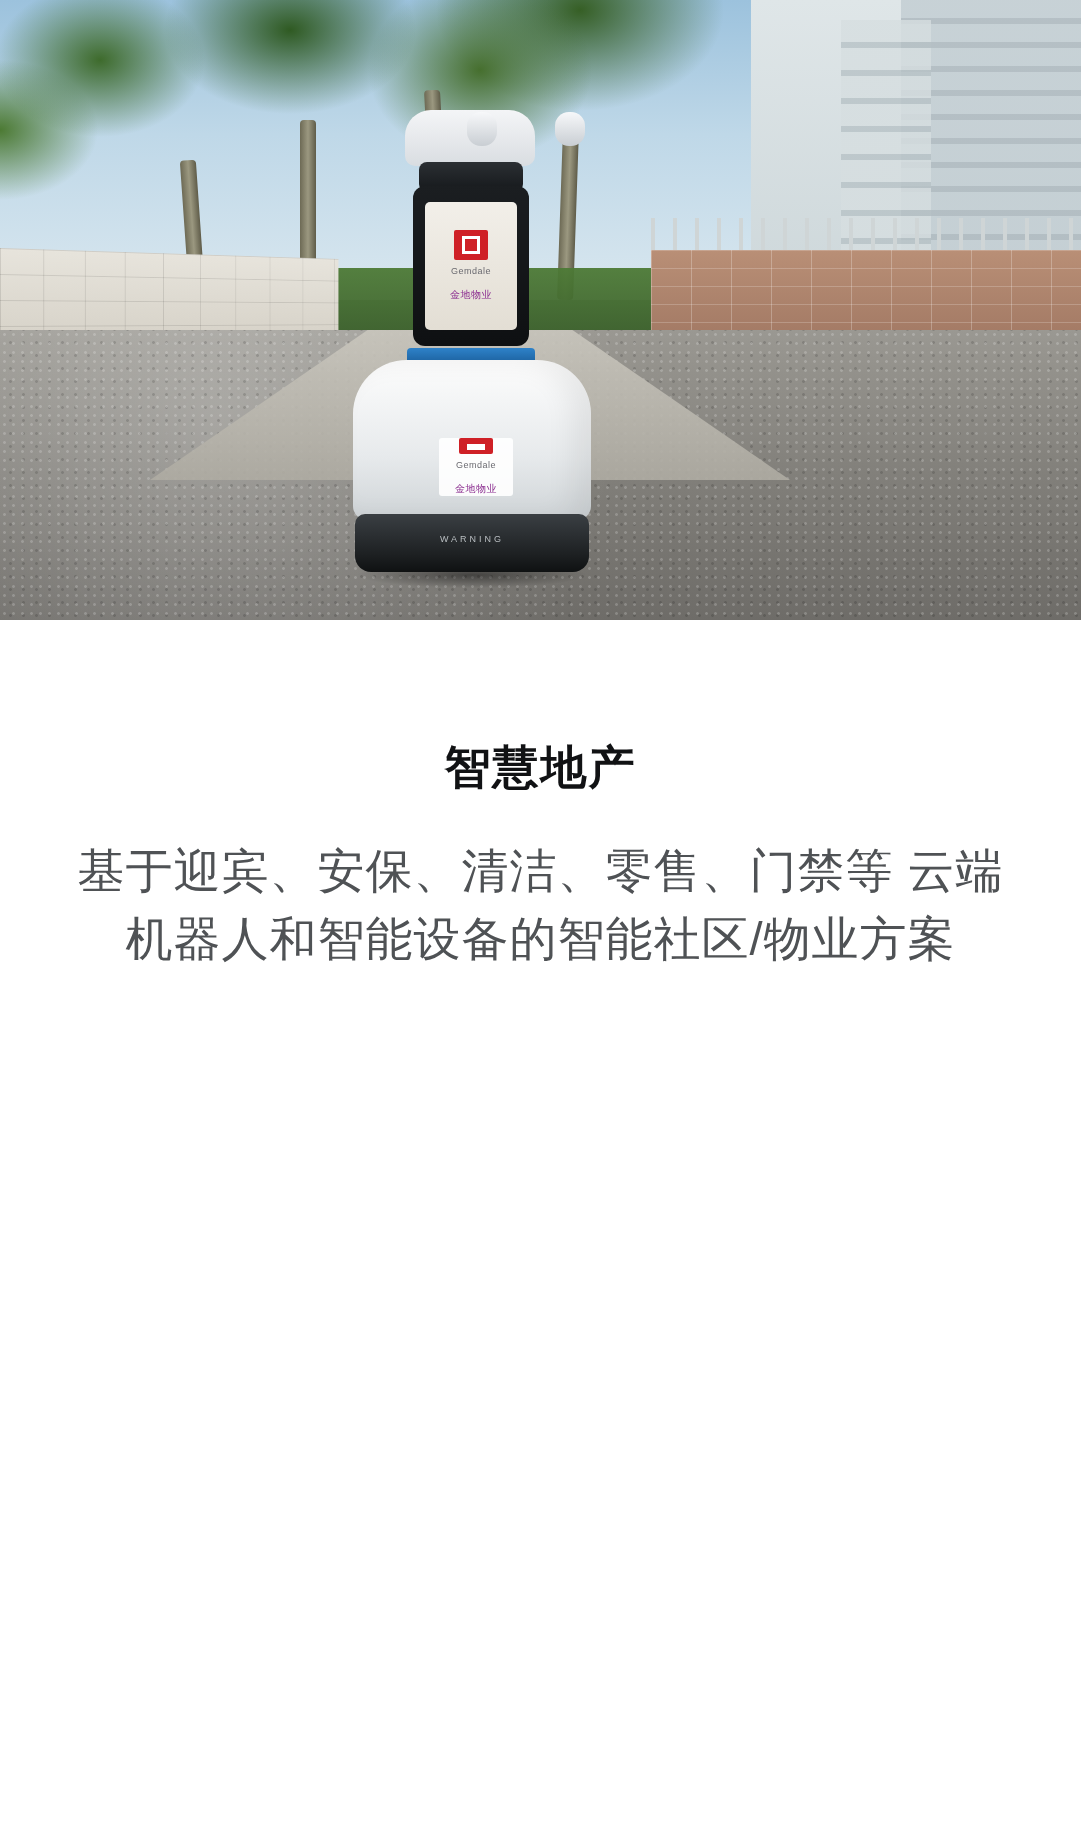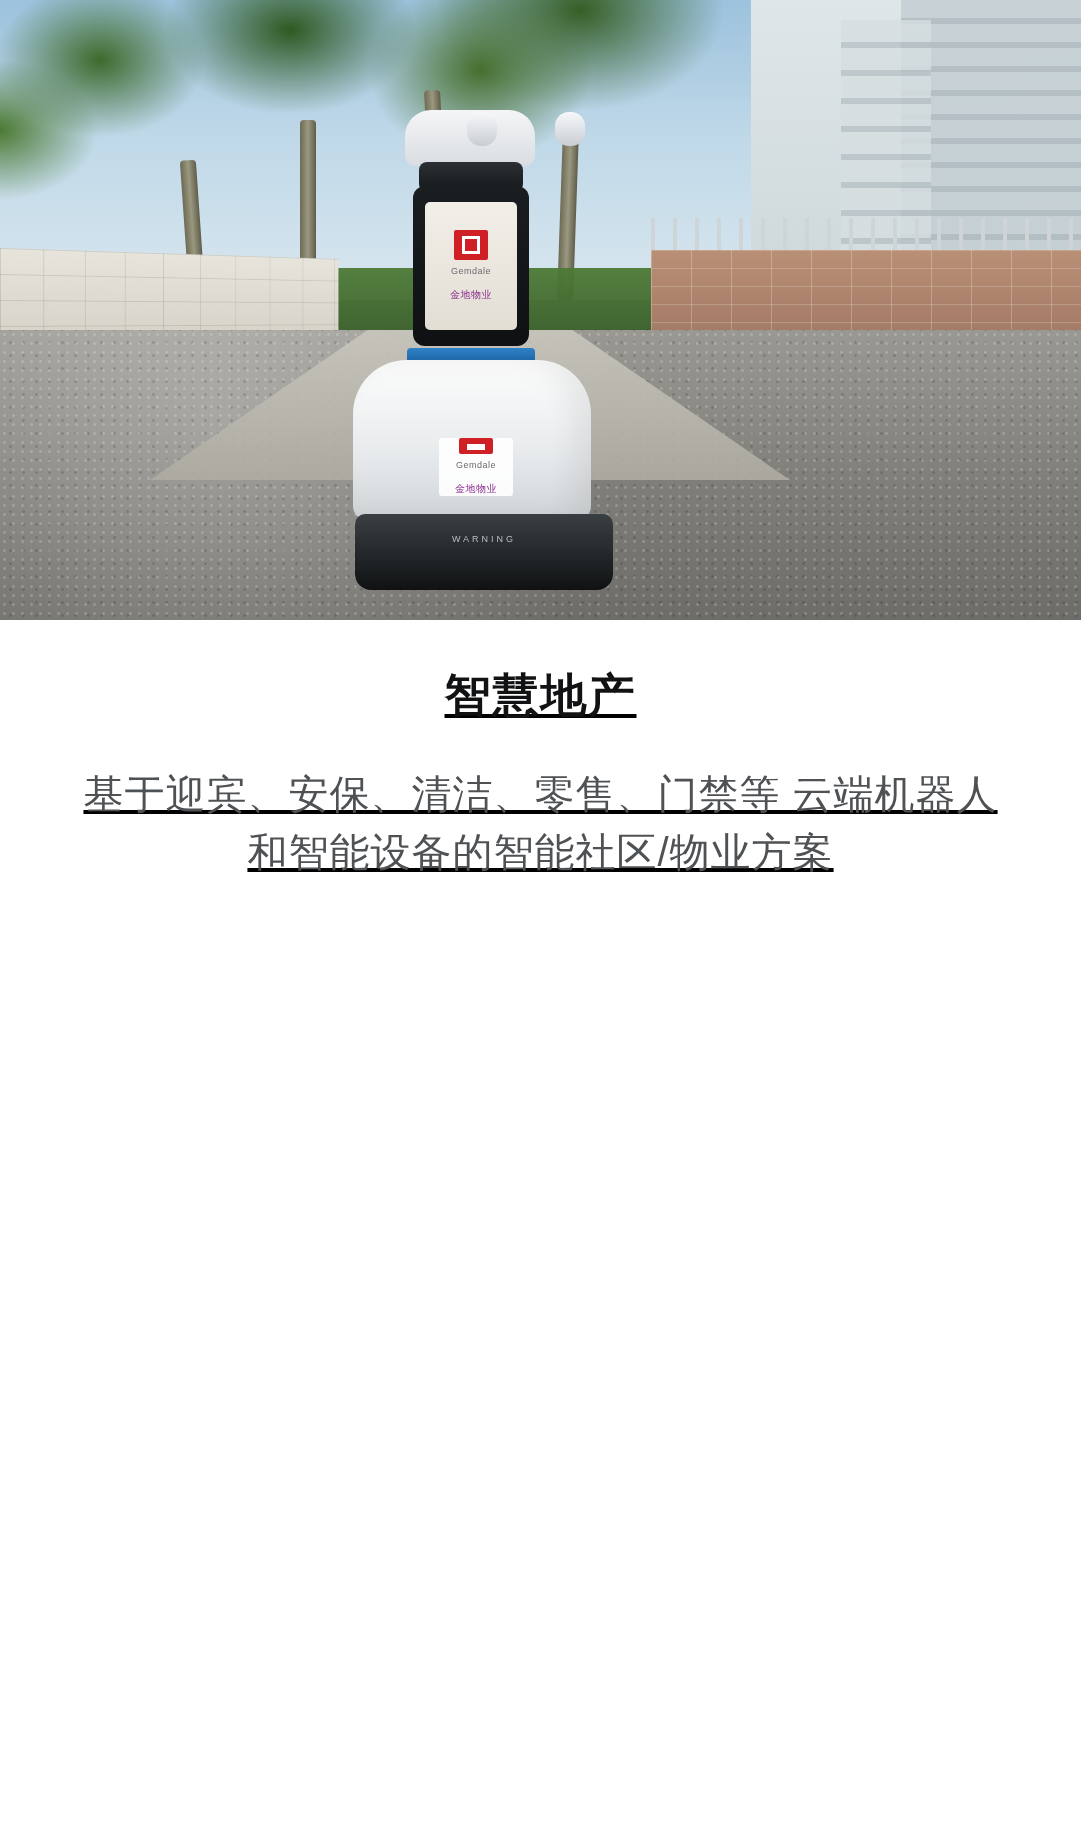--- a/index.html
+++ b/index.html
@@ -171,52 +171,50 @@
     background: linear-gradient(180deg, #fdfdfd 0%, #e7eaec 60%, #cfd4d7 100%);
     border-radius: 54px 54px 14px 14px;
     box-shadow: inset -18px 0 28px rgba(0,0,0,.07);
   }
   .body-logo {
     position: absolute; left: 86px; top: 78px; width: 74px; height: 58px;
     background: rgba(255,255,255,.9); border-radius: 3px;
     display: flex; flex-direction: column; align-items: center; justify-content: center;
   }
   .robot-base {
-    position: absolute; left: 8px; top: 404px; width: 234px; height: 76px;
+    position: absolute; left: 8px; top: 404px; width: 234px; height: 58px;
     background: linear-gradient(180deg, #3a3f43 0%, #1d2022 70%, #0f1112 100%);
     border-radius: 10px 10px 16px 16px;
-    padding-left: 24px;
   }
   .warning {
     position: absolute; left: 0; right: 0; top: 20px; text-align: center;
     color: #b9bec1; font-size: 9px; letter-spacing: 3px;
   }
   .robot-shadow {
     position: absolute; left: 10px; top: 452px; width: 230px; height: 26px;
     background: radial-gradient(ellipse at center, rgba(0,0,0,.45), rgba(0,0,0,0) 70%);
   }
 
   
   .content {
-    padding: 48px 60px 80px 60px;
+    padding: 120px 60px 80px 60px;
     box-sizing: border-box;
-    text-decoration: underline;
   }
   .headline {
     text-align: center;
     font-size: 46px;
     font-weight: 700;
     color: #111214;
     letter-spacing: 2px;
     margin: 0 0 42px 0;
     line-height: 1.2;
   }
   .subhead {
     text-align: center;
-    font-size: 40px;
+    font-size: 47px;
     font-weight: 400;
     color: #4f5255;
     line-height: 1.45;
     letter-spacing: 1px;
     margin: 0 auto 80px auto;
     max-width: 950px;
   }
   .bodytext {
     font-size: 29px;
     color: #55585b;

